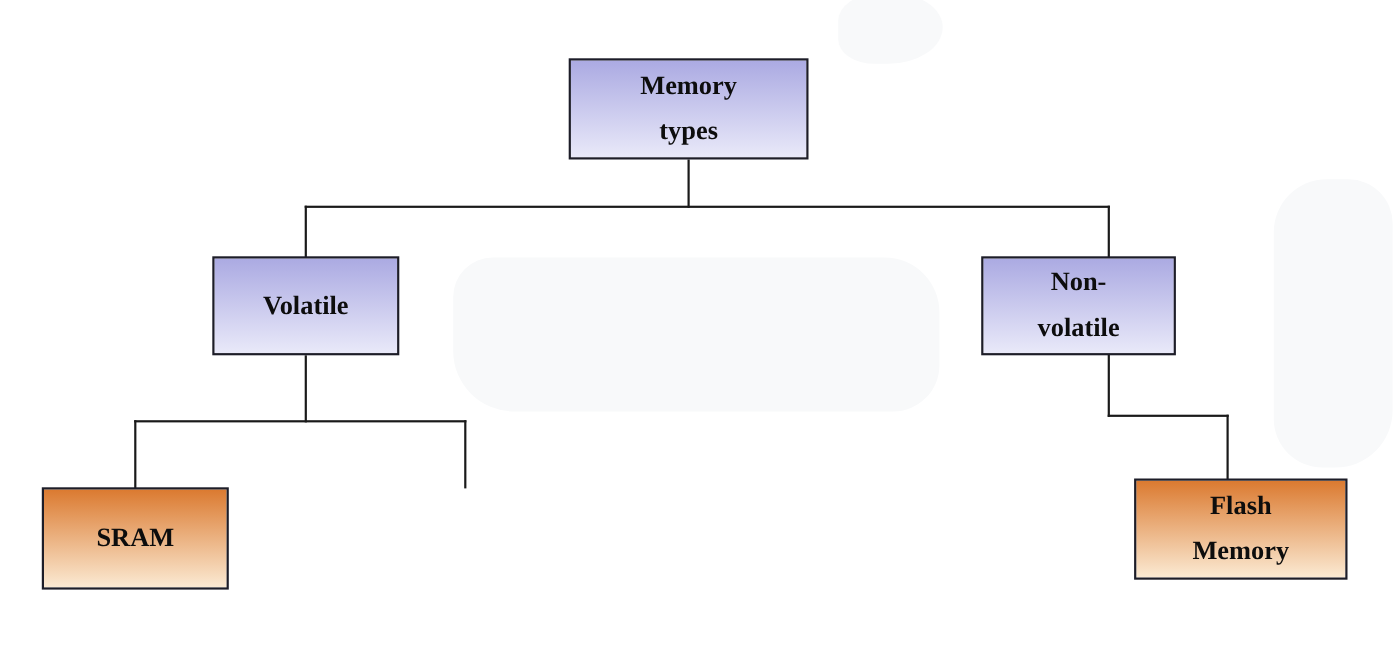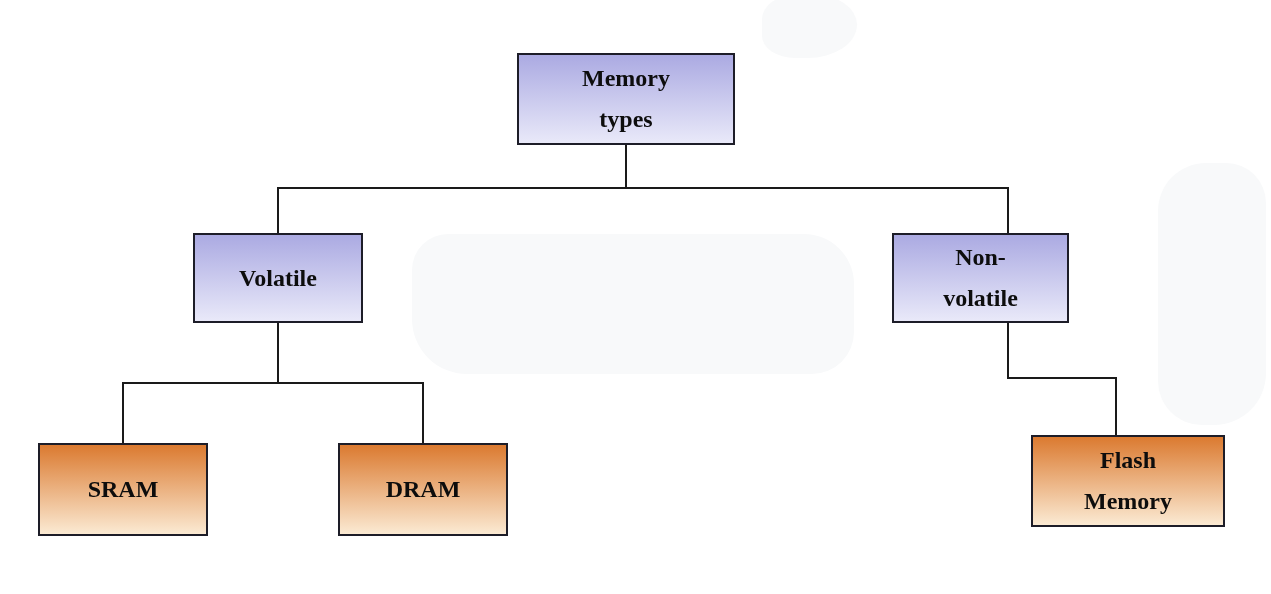--- a/index.html
+++ b/index.html
@@ -81,17 +81,16 @@
   <div class="line" style="left:1007px; top:322px; width:2px;   height:57px;"></div>
   <div class="line" style="left:1007px; top:377px; width:110px; height:2px;"></div>
   <div class="line" style="left:1115px; top:377px; width:2px;   height:59px;"></div>
 
   <div class="node blue n-memory-types">Memory
 types</div>
   <div class="node blue n-volatile">Volatile</div>
   <div class="node blue n-non-volatile">Non-
 volatile</div>
   <div class="node orange n-sram">SRAM</div>
-  <div class="node orange n-dram">DRAM</div>
   <div class="node orange n-flash">Flash
 Memory</div>
 
 </div>
 
 </body></html>

